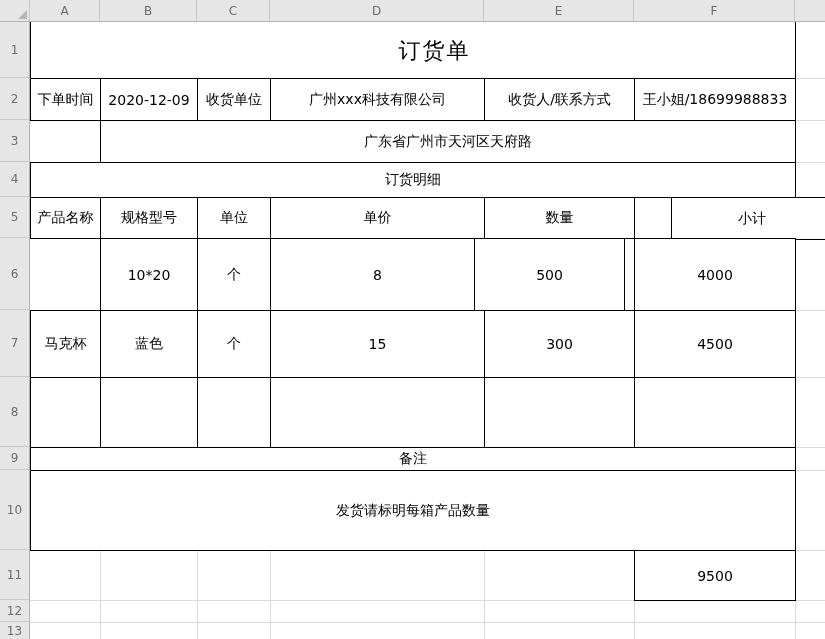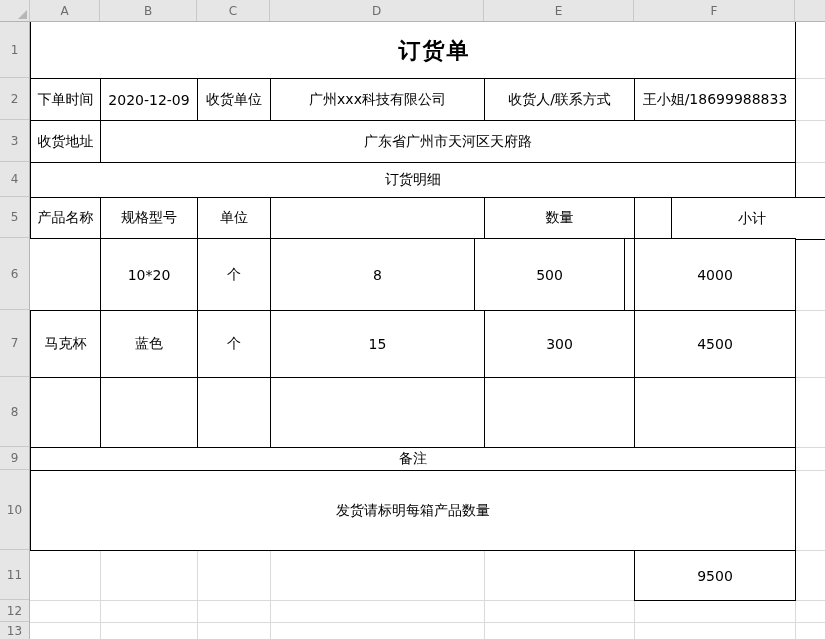--- a/index.html
+++ b/index.html
@@ -21,21 +21,21 @@
   .rownum{box-sizing:border-box;border-bottom:1px solid #c9c9c9;display:flex;align-items:center;
     justify-content:center;font-size:12px;color:#6d6d6d;flex:none;}
 
   
   .vline{position:absolute;top:22px;width:1px;height:617px;background:#dadada;}
   .hline{position:absolute;left:30px;width:795px;height:1px;background:#dadada;}
 
   
   .tcell{position:absolute;box-sizing:border-box;border:1px solid #000;background:#fff;
     display:flex;align-items:center;justify-content:center;font-size:14px;color:#000;white-space:nowrap;}
-  .title{border-top:none;border-bottom:none;font-size:22px;font-weight:bold;letter-spacing:2px;padding-left:43px;}
+  .title{border-top:none;border-bottom:none;font-size:22px;font-weight:normal;letter-spacing:2px;padding-left:43px;}
   .left{justify-content:flex-start;padding-left:5px;}
 </style>
 </head>
 <body>
 
 <div id="screen">
 
   <div id="colheaders">
     <div id="corner">
       <div class="tri"></div>
@@ -86,28 +86,28 @@
 
   <div class="tcell title" style="left:30px;top:22px;width:766px;height:57px">订货单</div>
 
   <div class="tcell" style="left:30px;top:78px;width:71px;height:43px">下单时间</div>
   <div class="tcell" style="left:100px;top:78px;width:98px;height:43px">2020-12-09</div>
   <div class="tcell" style="left:197px;top:78px;width:74px;height:43px">收货单位</div>
   <div class="tcell" style="left:270px;top:78px;width:215px;height:43px">广州xxx科技有限公司</div>
   <div class="tcell" style="left:484px;top:78px;width:151px;height:43px">收货人/联系方式</div>
   <div class="tcell" style="left:634px;top:78px;width:162px;height:43px">王小姐/18699988833</div>
 
-  <div class="tcell" style="left:30px;top:120px;width:71px;height:43px">收货地址</div>
   <div class="tcell" style="left:100px;top:120px;width:696px;height:43px">广东省广州市天河区天府路</div>
 
   <div class="tcell" style="left:30px;top:162px;width:766px;height:36px">订货明细</div>
 
   <div class="tcell" style="left:30px;top:197px;width:71px;height:42px">产品名称</div>
   <div class="tcell" style="left:100px;top:197px;width:98px;height:42px">规格型号</div>
   <div class="tcell" style="left:197px;top:197px;width:74px;height:42px">单位</div>
+  <div class="tcell" style="left:270px;top:197px;width:215px;height:42px">单价</div>
   <div class="tcell" style="left:484px;top:197px;width:151px;height:42px">数量</div>
   <div class="tcell" style="left:671px;top:197px;width:162px;height:43px">小计</div>
 
   <div class="tcell" style="left:100px;top:238px;width:98px;height:73px">10*20</div>
   <div class="tcell" style="left:197px;top:238px;width:74px;height:73px">个</div>
   <div class="tcell" style="left:270px;top:238px;width:215px;height:73px">8</div>
   <div class="tcell" style="left:474px;top:238px;width:151px;height:73px">500</div>
   <div class="tcell" style="left:634px;top:238px;width:162px;height:73px">4000</div>
 
   <div class="tcell" style="left:30px;top:310px;width:71px;height:68px">马克杯</div>

